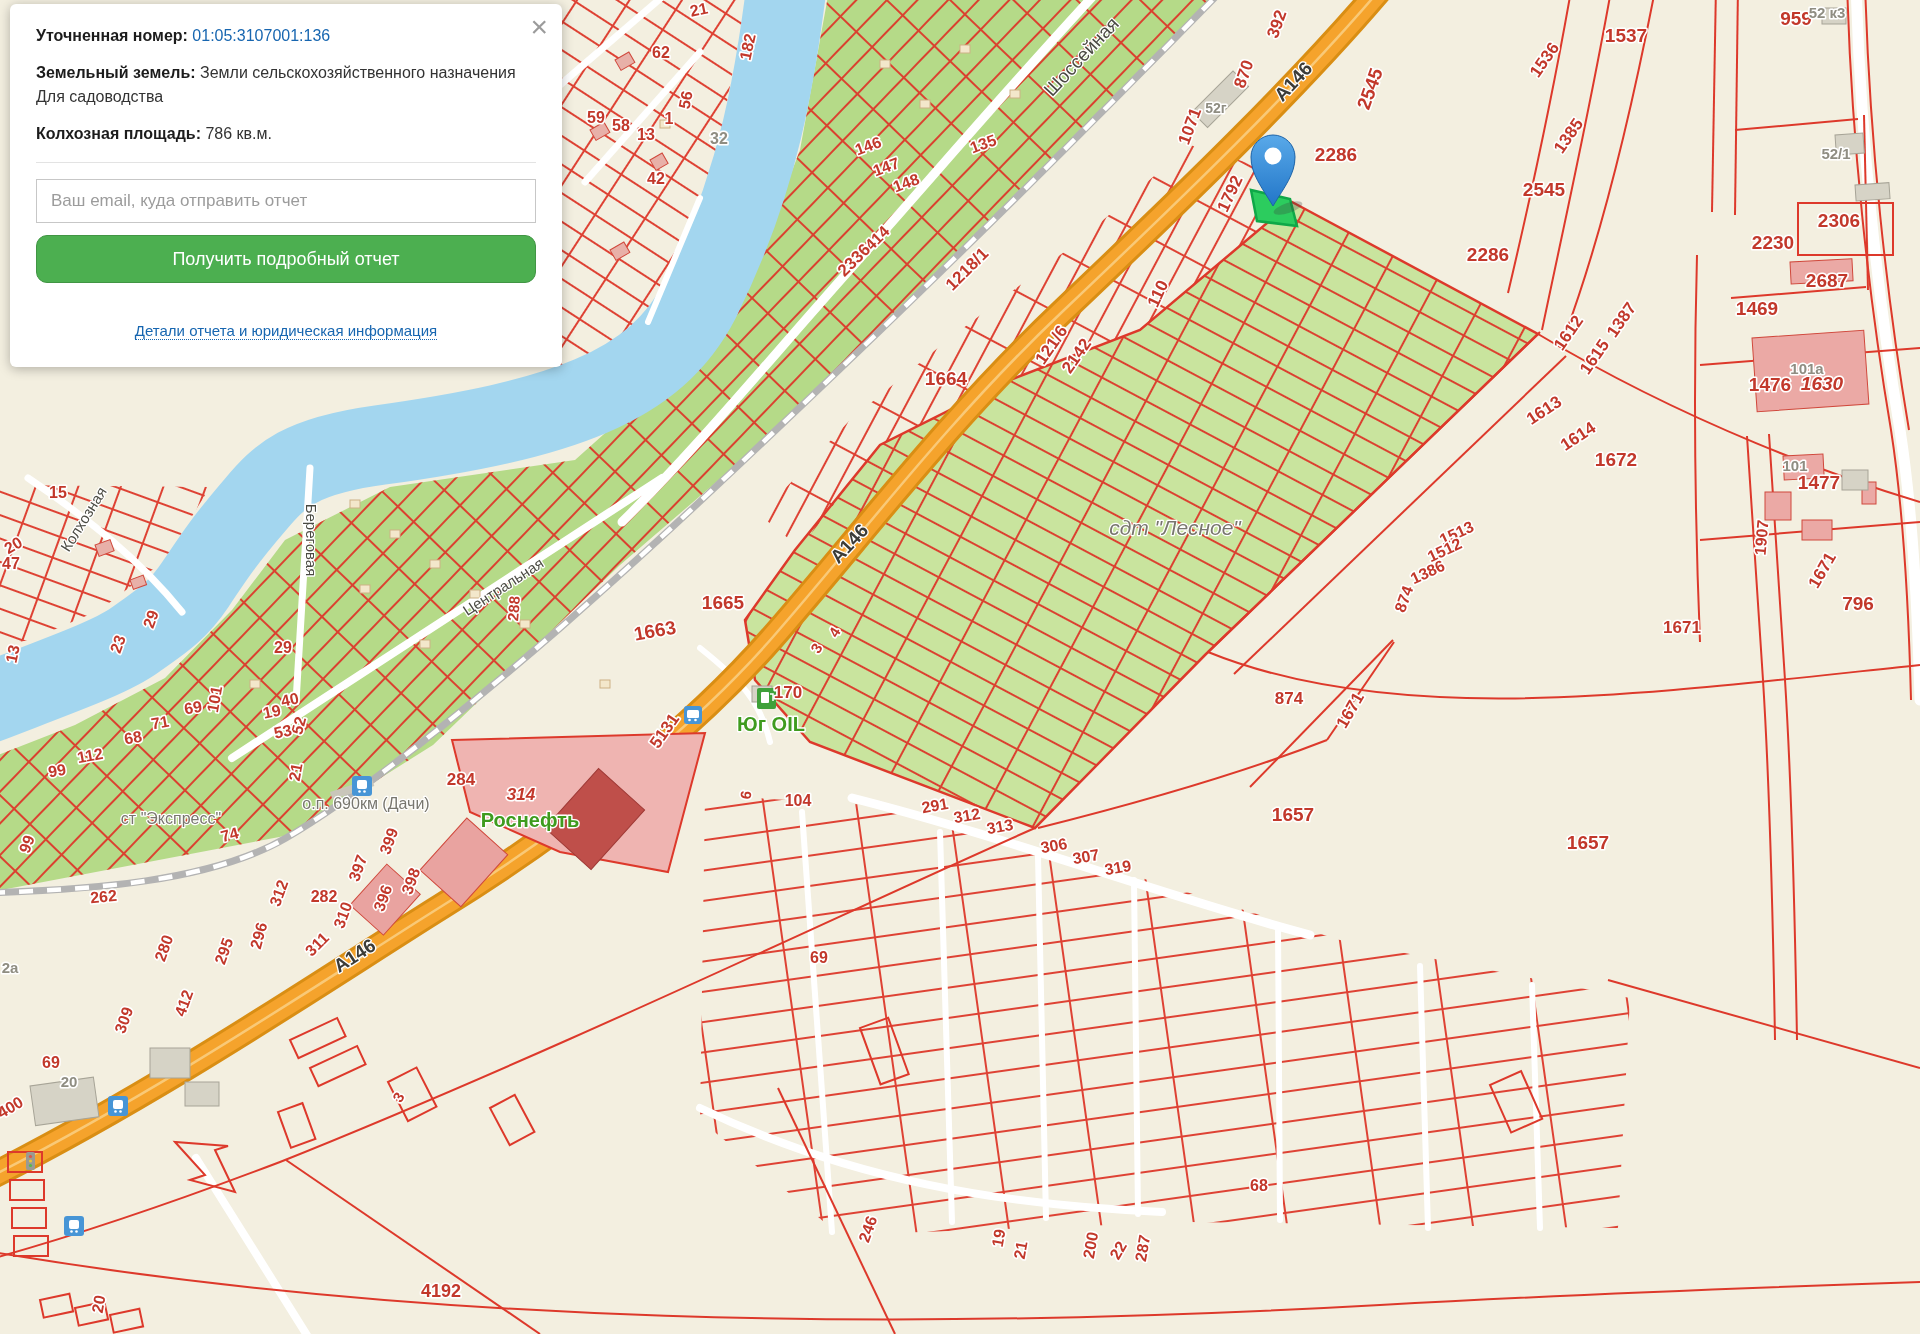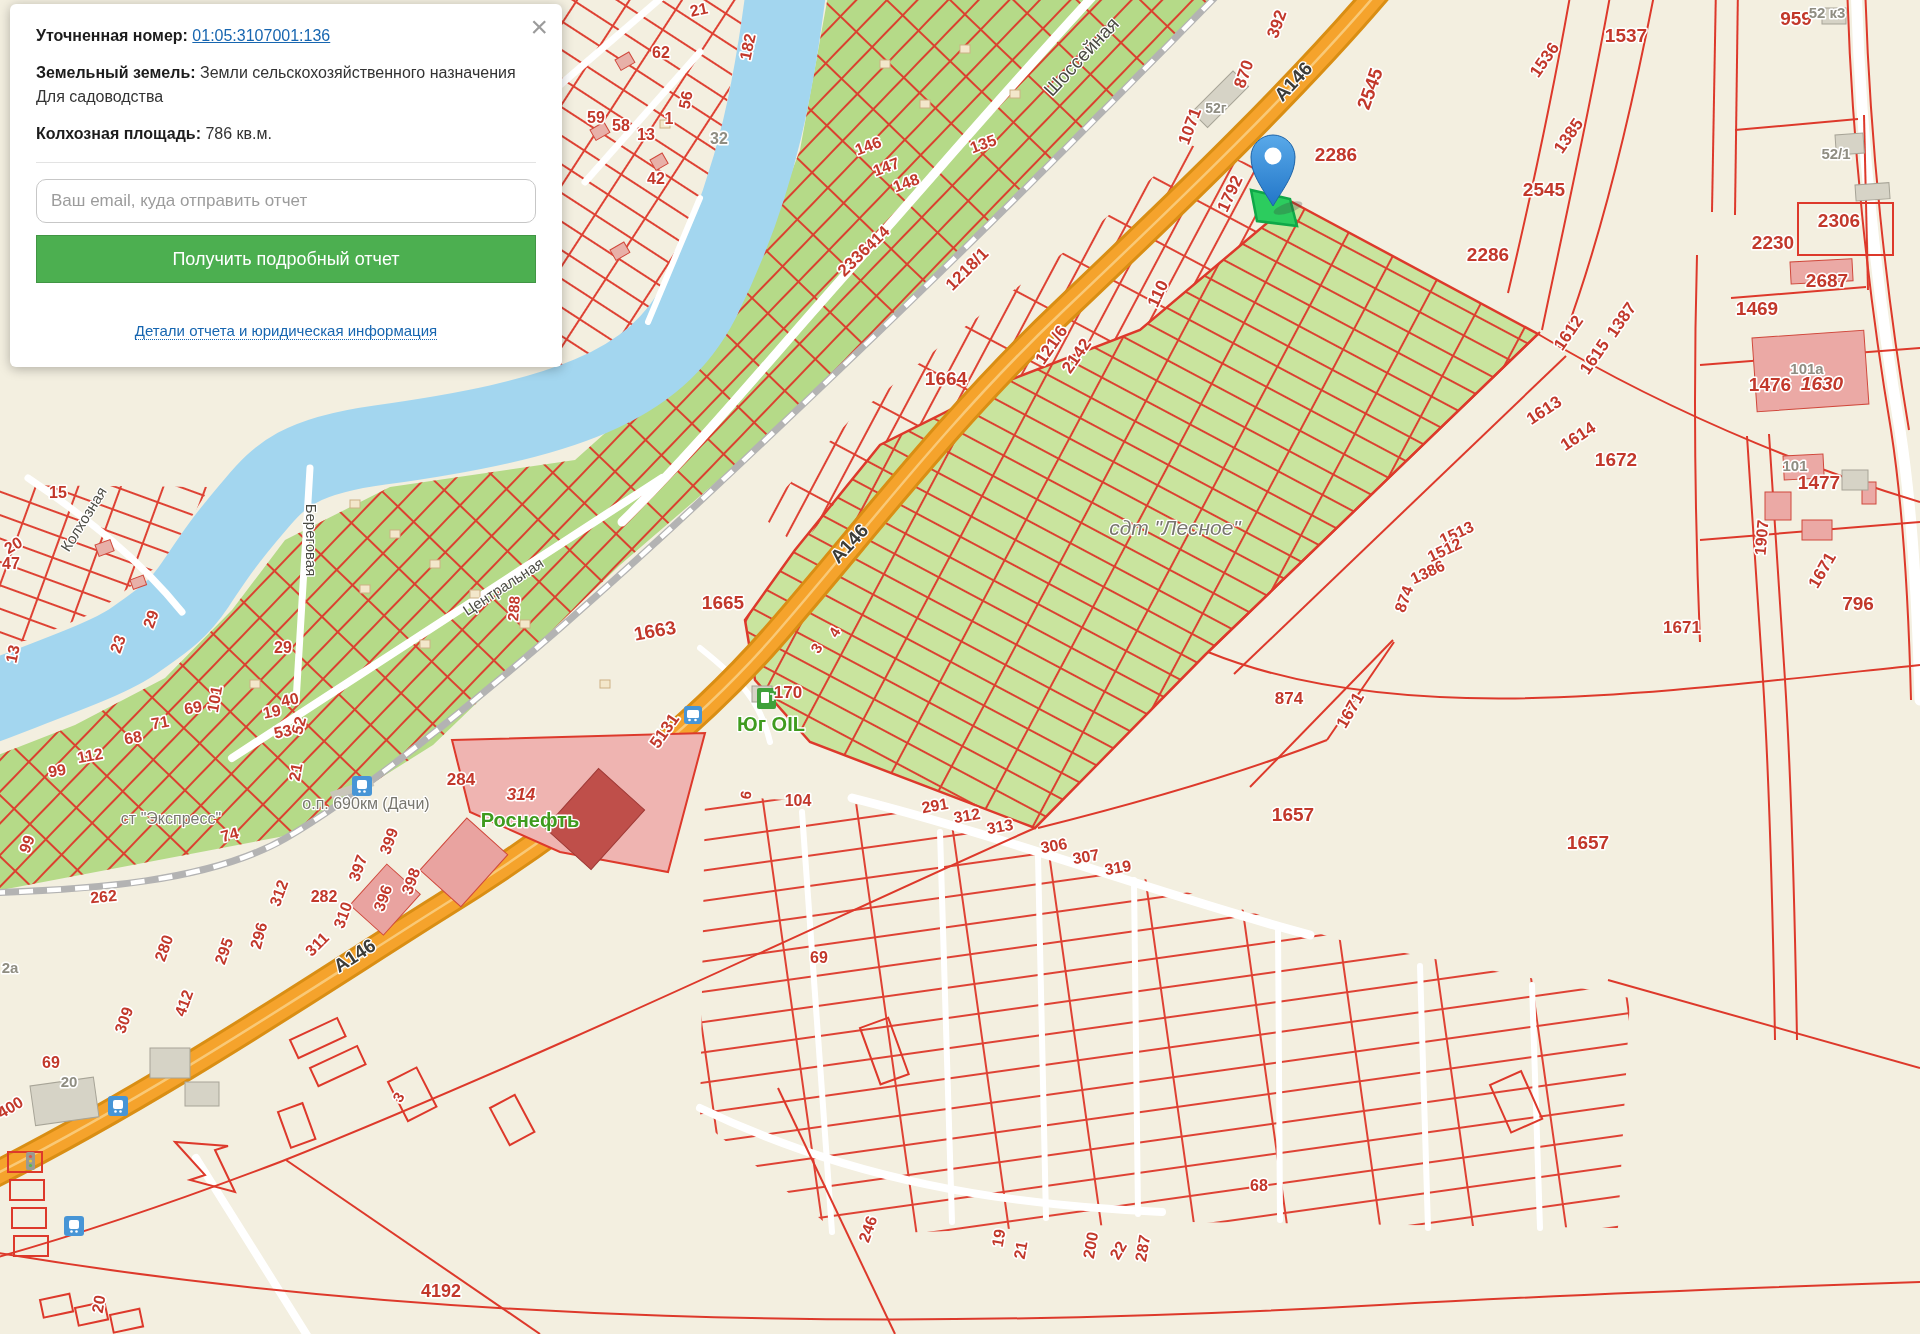--- a/index.html
+++ b/index.html
@@ -14,30 +14,30 @@
   .lbl-gray2{fill:#78766e;font-weight:400;stroke-width:2.4px;}
   .lbl-street{fill:#4a4a42;font-weight:400;stroke-width:2.6px;}
   .lbl-road{fill:#3c3c38;stroke-width:2.6px;}
   .lbl-green{fill:#3f9b1e;stroke-width:2.8px;font-size:20px;}
   
   .popup{position:absolute;left:10px;top:4px;width:552px;box-sizing:border-box;
          background:#fff;border-radius:6px;box-shadow:0 2px 12px rgba(0,0,0,.28);
          padding:20px 26px 24px 26px;color:#333;font-size:16px;line-height:1.5;z-index:20;}
   .popup .row{margin:0 0 13px 0;}
   .popup b{color:#1c1c1c;}
-  .popup a{color:#1766b0;text-decoration:underline;cursor:pointer;}
+  .popup a{color:#1766b0;cursor:pointer;}
   .close-btn{position:absolute;top:8px;right:14px;font-size:30px;line-height:1;color:#9b9b9b;
              cursor:pointer;font-weight:400;}
   .divider{border:none;border-top:1px solid #e3e3e3;margin:16px 0 16px 0;}
   .email-input{display:block;width:100%;box-sizing:border-box;height:44px;border:1px solid #c7c7c7;
-               border-radius:10px;padding:12px 14px;font-size:17px;color:#333;outline:none;
+               border-radius:0;padding:12px 14px;font-size:17px;color:#333;outline:none;
                font-family:"Liberation Sans","DejaVu Sans",sans-serif;}
   .email-input::placeholder{color:#9c9c9c;}
   .submit-btn{display:block;width:100%;height:48px;margin-top:12px;background:#4caf50;
-              border:1px solid #419544;border-radius:0;color:#fff;font-size:18px;cursor:pointer;
+              border:1px solid #419544;border-radius:11px;color:#fff;font-size:18px;cursor:pointer;
               font-family:"Liberation Sans","DejaVu Sans",sans-serif;}
   .details-row{text-align:center;margin-top:36px;}
   .details-link{color:#1766b0;font-size:15px;text-decoration:none;border-bottom:1px dotted #1766b0;
                 cursor:pointer;}
 </style>
 </head>
 <body>
 
 <div class="stage">
 

